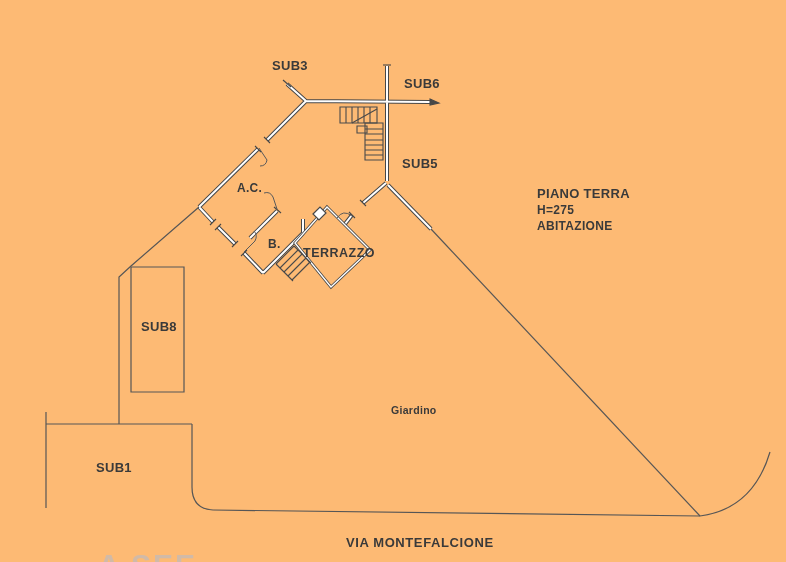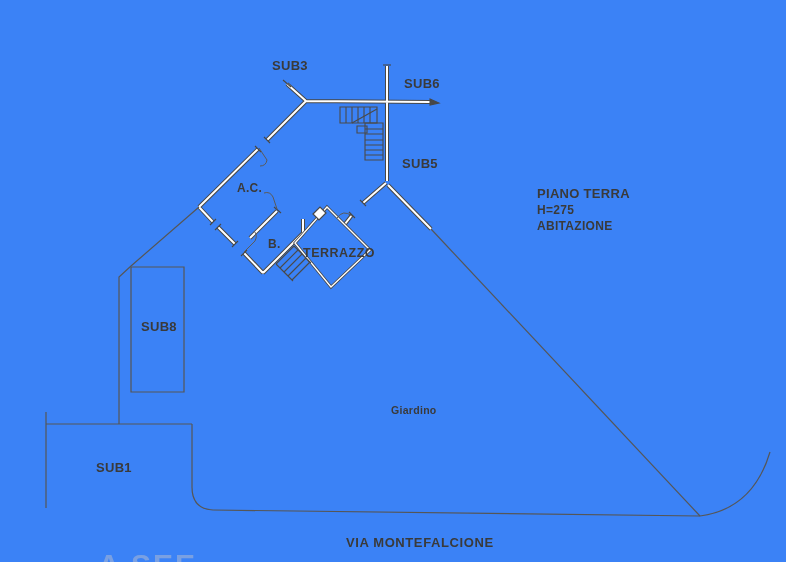--- a/index.html
+++ b/index.html
@@ -1,17 +1,17 @@
 <!DOCTYPE html>
 <html><head>
 <meta charset="utf-8">
 <style>
   html,body{margin:0;padding:0;background:#e8e8e8;}
   .sheet{
-    position:relative;width:786px;height:562px;background:#3b82f6;
+    position:relative;width:786px;height:562px;background:#fdba74;
     overflow:hidden;font-family:"Liberation Sans",sans-serif;
   }
   svg{position:absolute;left:0;top:0;}
   .wall-outer{stroke:#474747;stroke-width:4;fill:none;stroke-linecap:butt;stroke-linejoin:miter;}
   .wall-inner{stroke:#ffffff;stroke-width:2;fill:none;stroke-linecap:butt;stroke-linejoin:miter;}
   .terr-outer{stroke:#474747;stroke-width:3;fill:none;}
   .terr-inner{stroke:#ffffff;stroke-width:1.4;fill:none;}
   .thin{stroke:#565656;stroke-width:1.2;fill:none;}
   .detail{stroke:#474747;stroke-width:1.1;fill:none;}
   .stair{stroke:#4a4a4a;stroke-width:1.1;fill:none;}

